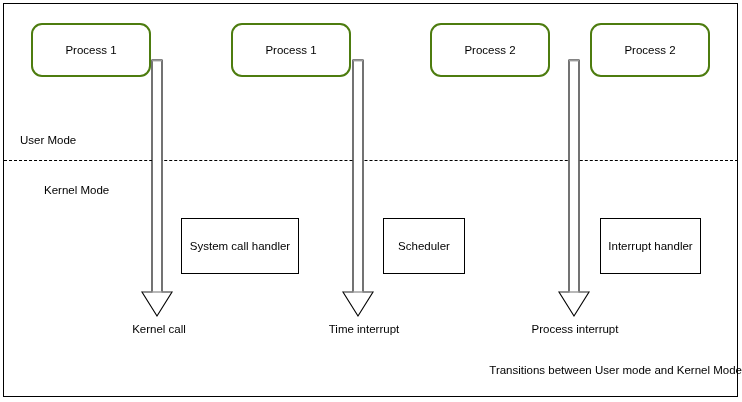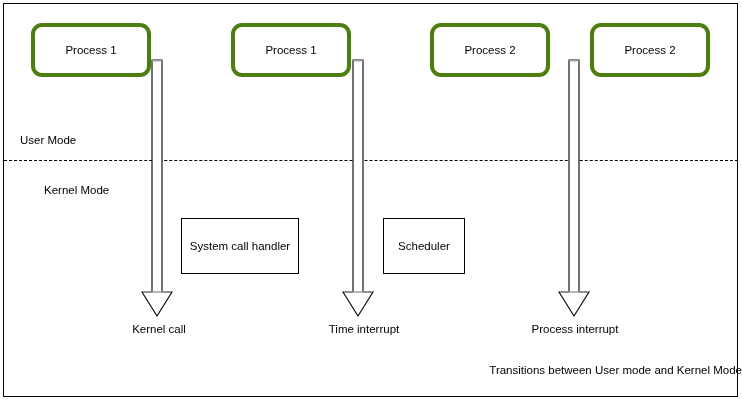--- a/index.html
+++ b/index.html
@@ -51,21 +51,21 @@
   }
   .mode-label.user   { left: 20px; top: 135px; }
   .mode-label.kernel { left: 20px; top: 185px; padding-left: 24px; }
 
   
   .process-box {
     position: absolute;
     top: 23px;
     width: 120px;
     height: 54px;
-    border: 4px solid #4d7c0f;
+    border: 2px solid #4d7c0f;
     border-radius: 11px;
     background: #ffffff;
     box-sizing: border-box;
     display: flex;
     align-items: center;
     justify-content: center;
     font-size: 11.5px;
     color: #000000;
     z-index: 3;
   }
@@ -167,20 +167,21 @@
   <div class="block-arrow a3">
     <svg width="34" height="262" viewBox="0 0 34 262">
       <path d="M 12,0 L 22,0 L 22,232 L 32,232 L 17,256 L 2,232 L 12,232 Z" fill="#ffffff" stroke="#000000" stroke-width="1.1"></path>
       <line x1="12" y1="0.6" x2="22" y2="0.6" stroke="#9a9a9a" stroke-width="1.6"></line>
       <line x1="2.8" y1="232" x2="31.2" y2="232" stroke="#9a9a9a" stroke-width="1.4"></line>
     </svg>
   </div>
 
   <div class="handler-box h2">Scheduler</div>
   <div class="handler-box h1">System call handler</div>
+  <div class="handler-box h3">Interrupt handler</div>
 
   <div class="arrow-label l1">Kernel call</div>
   <div class="arrow-label l2">Time interrupt</div>
   <div class="arrow-label l3">Process interrupt</div>
 
   <div class="caption">Transitions between User mode and Kernel Mode</div>
 
 </div>
 
 </body></html>

